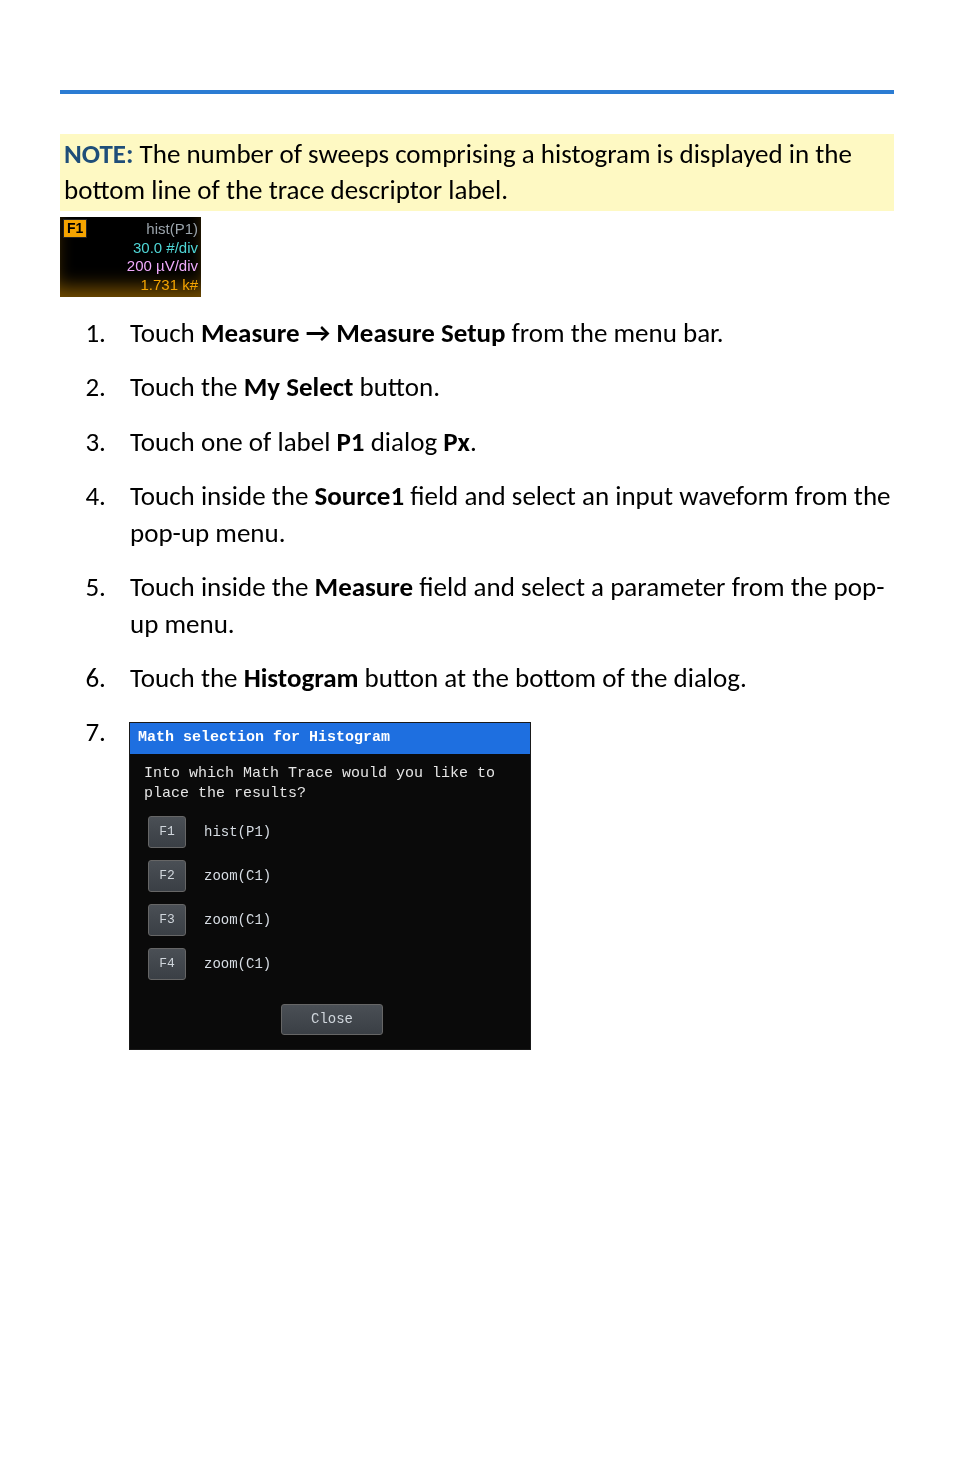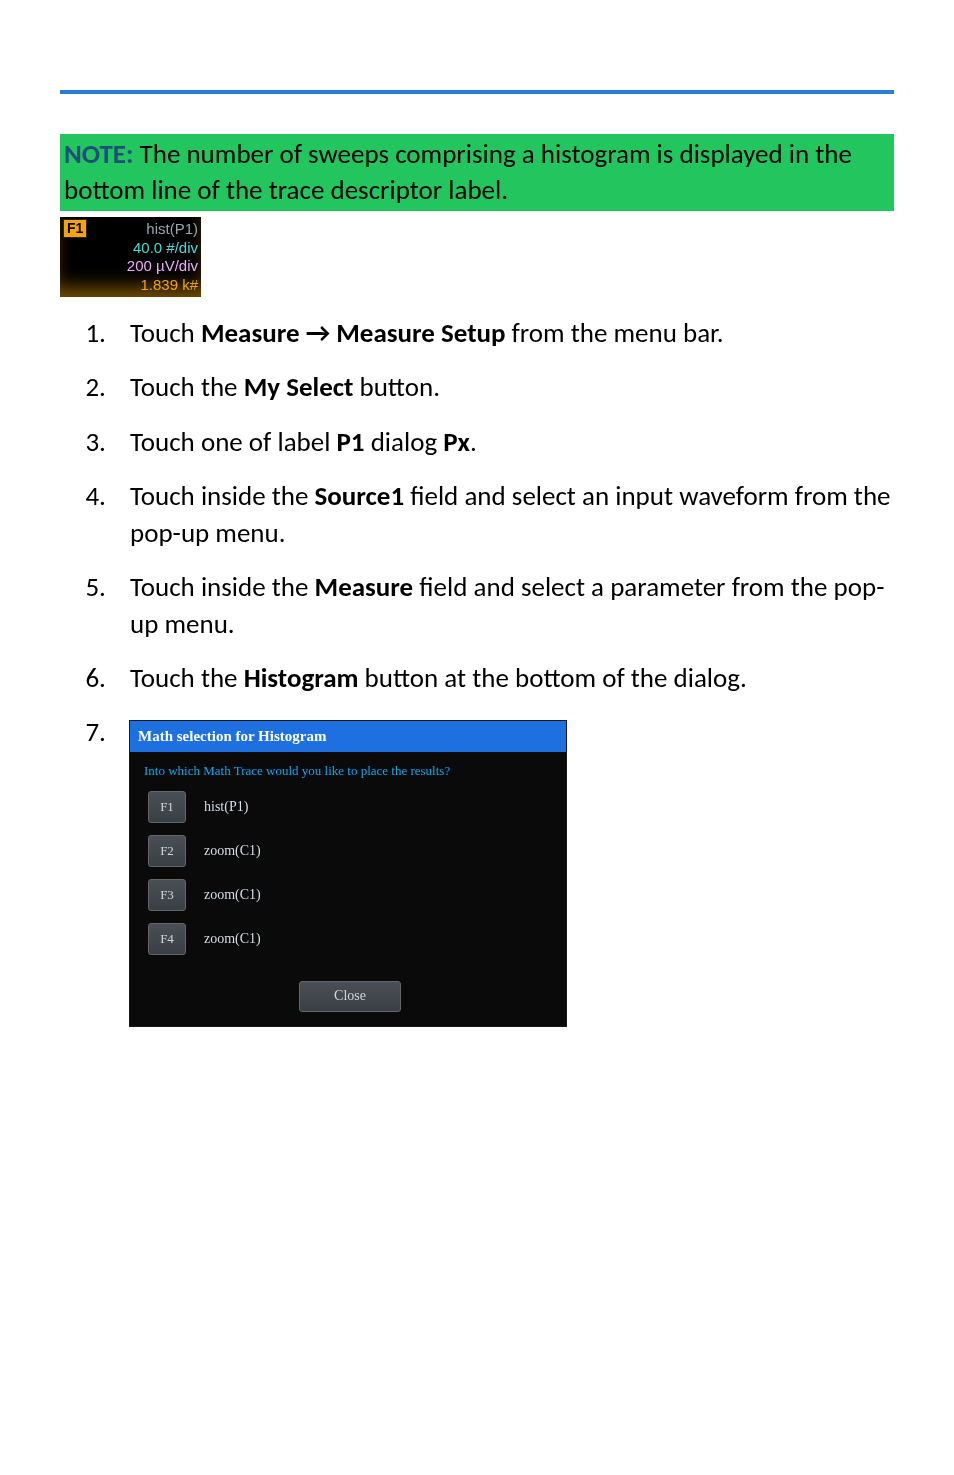--- a/index.html
+++ b/index.html
@@ -12,21 +12,21 @@
   }
   .top-rule {
     height: 4px;
     background: #2b7cd3;
     margin: 90px 60px 0 60px;
   }
   .content {
     padding: 40px 60px 40px 60px;
   }
   .note-block {
-    background: #22c55e;
+    background: #fef9c3;
     padding: 2px 4px;
     font-size: 27px;
     line-height: 1.35;
   }
   .note-label {
     color: #1f4e79;
     font-weight: bold;
   }
   .trace-label {
     margin-top: 6px;
@@ -73,35 +73,35 @@
   }
   ol.steps > li {
     padding-left: 18px;
     margin-bottom: 18px;
   }
   .bold { font-weight: bold; }
   .arrow { font-weight: bold; }
   .popup {
     margin-left: 0px;
     margin-top: 4px;
-    width: 436px;
+    width: 400px;
     background: #0a0a0a;
-    font-family: Liberation Serif, serif;
+    font-family: Liberation Mono, monospace;
     box-shadow: 0 0 0 1px #1a1a1a;
   }
   .popup-title {
     background: #1e6fe0;
     color: #fff;
     font-weight: bold;
     font-size: 15px;
     padding: 5px 8px;
   }
   .popup-sub {
-    color: #0ea5e9;
-    font-size: 13px;
+    color: #e5e5e5;
+    font-size: 15px;
     padding: 10px 14px 6px 14px;
   }
   .popup-row {
     display: flex;
     align-items: center;
     padding: 6px 18px;
   }
   .popup-btn {
     width: 36px;
     height: 30px;
@@ -141,23 +141,23 @@
 
 <div class="content">
 
   <div class="note-block">
     <span class="note-label">NOTE:</span><span> The number of sweeps comprising a histogram is displayed in the bottom line of the trace descriptor label.</span>
   </div>
 
   <div class="trace-label">
     <span class="trace-f1">F1</span>
     <span class="trace-line t-gray">hist(P1)</span>
-    <span class="trace-line t-cyan">40.0 #/div</span>
+    <span class="trace-line t-cyan">30.0 #/div</span>
     <span class="trace-line t-green">200 µV/div</span>
-    <span class="trace-line t-amber">1.839 k#</span>
+    <span class="trace-line t-amber">1.731 k#</span>
   </div>
 
 
   <ol class="steps">
     <li>
       <span>Touch </span><span class="bold">Measure </span><span class="arrow">→</span><span class="bold"> Measure Setup</span><span> from the menu bar.</span>
     </li>
     <li>
       <span>Touch the </span><span class="bold">My Select</span><span> button.</span>
     </li>

